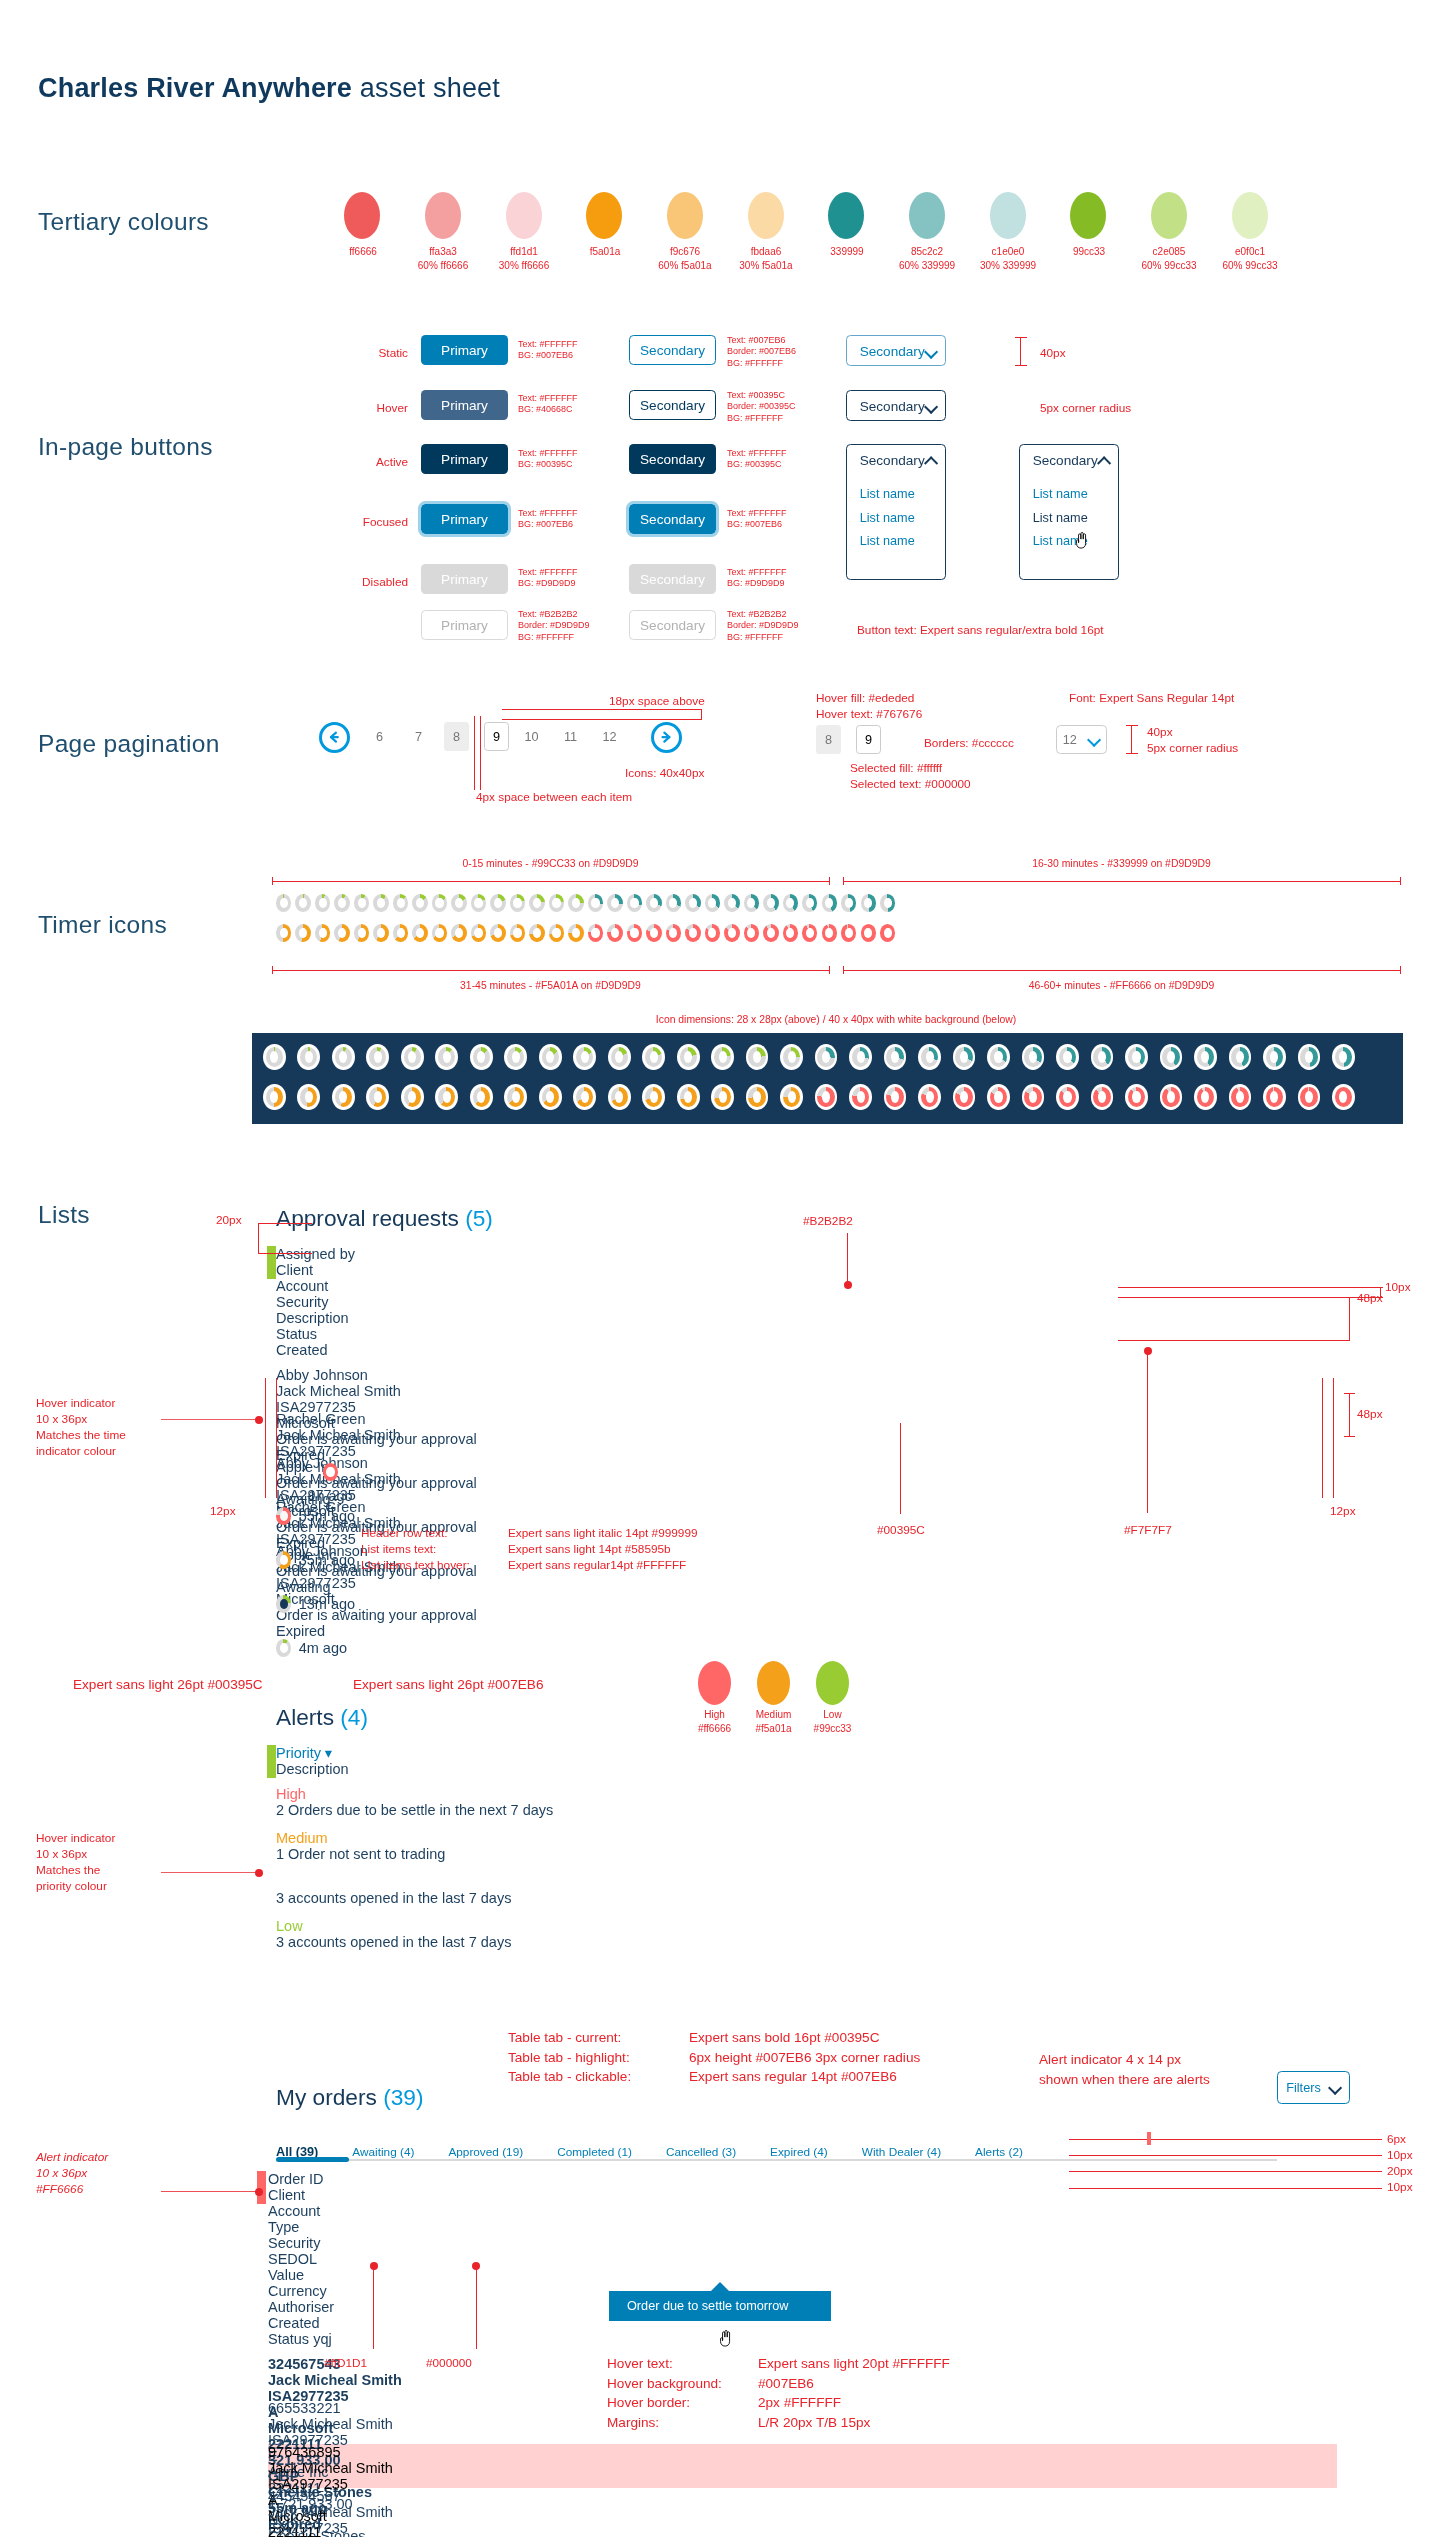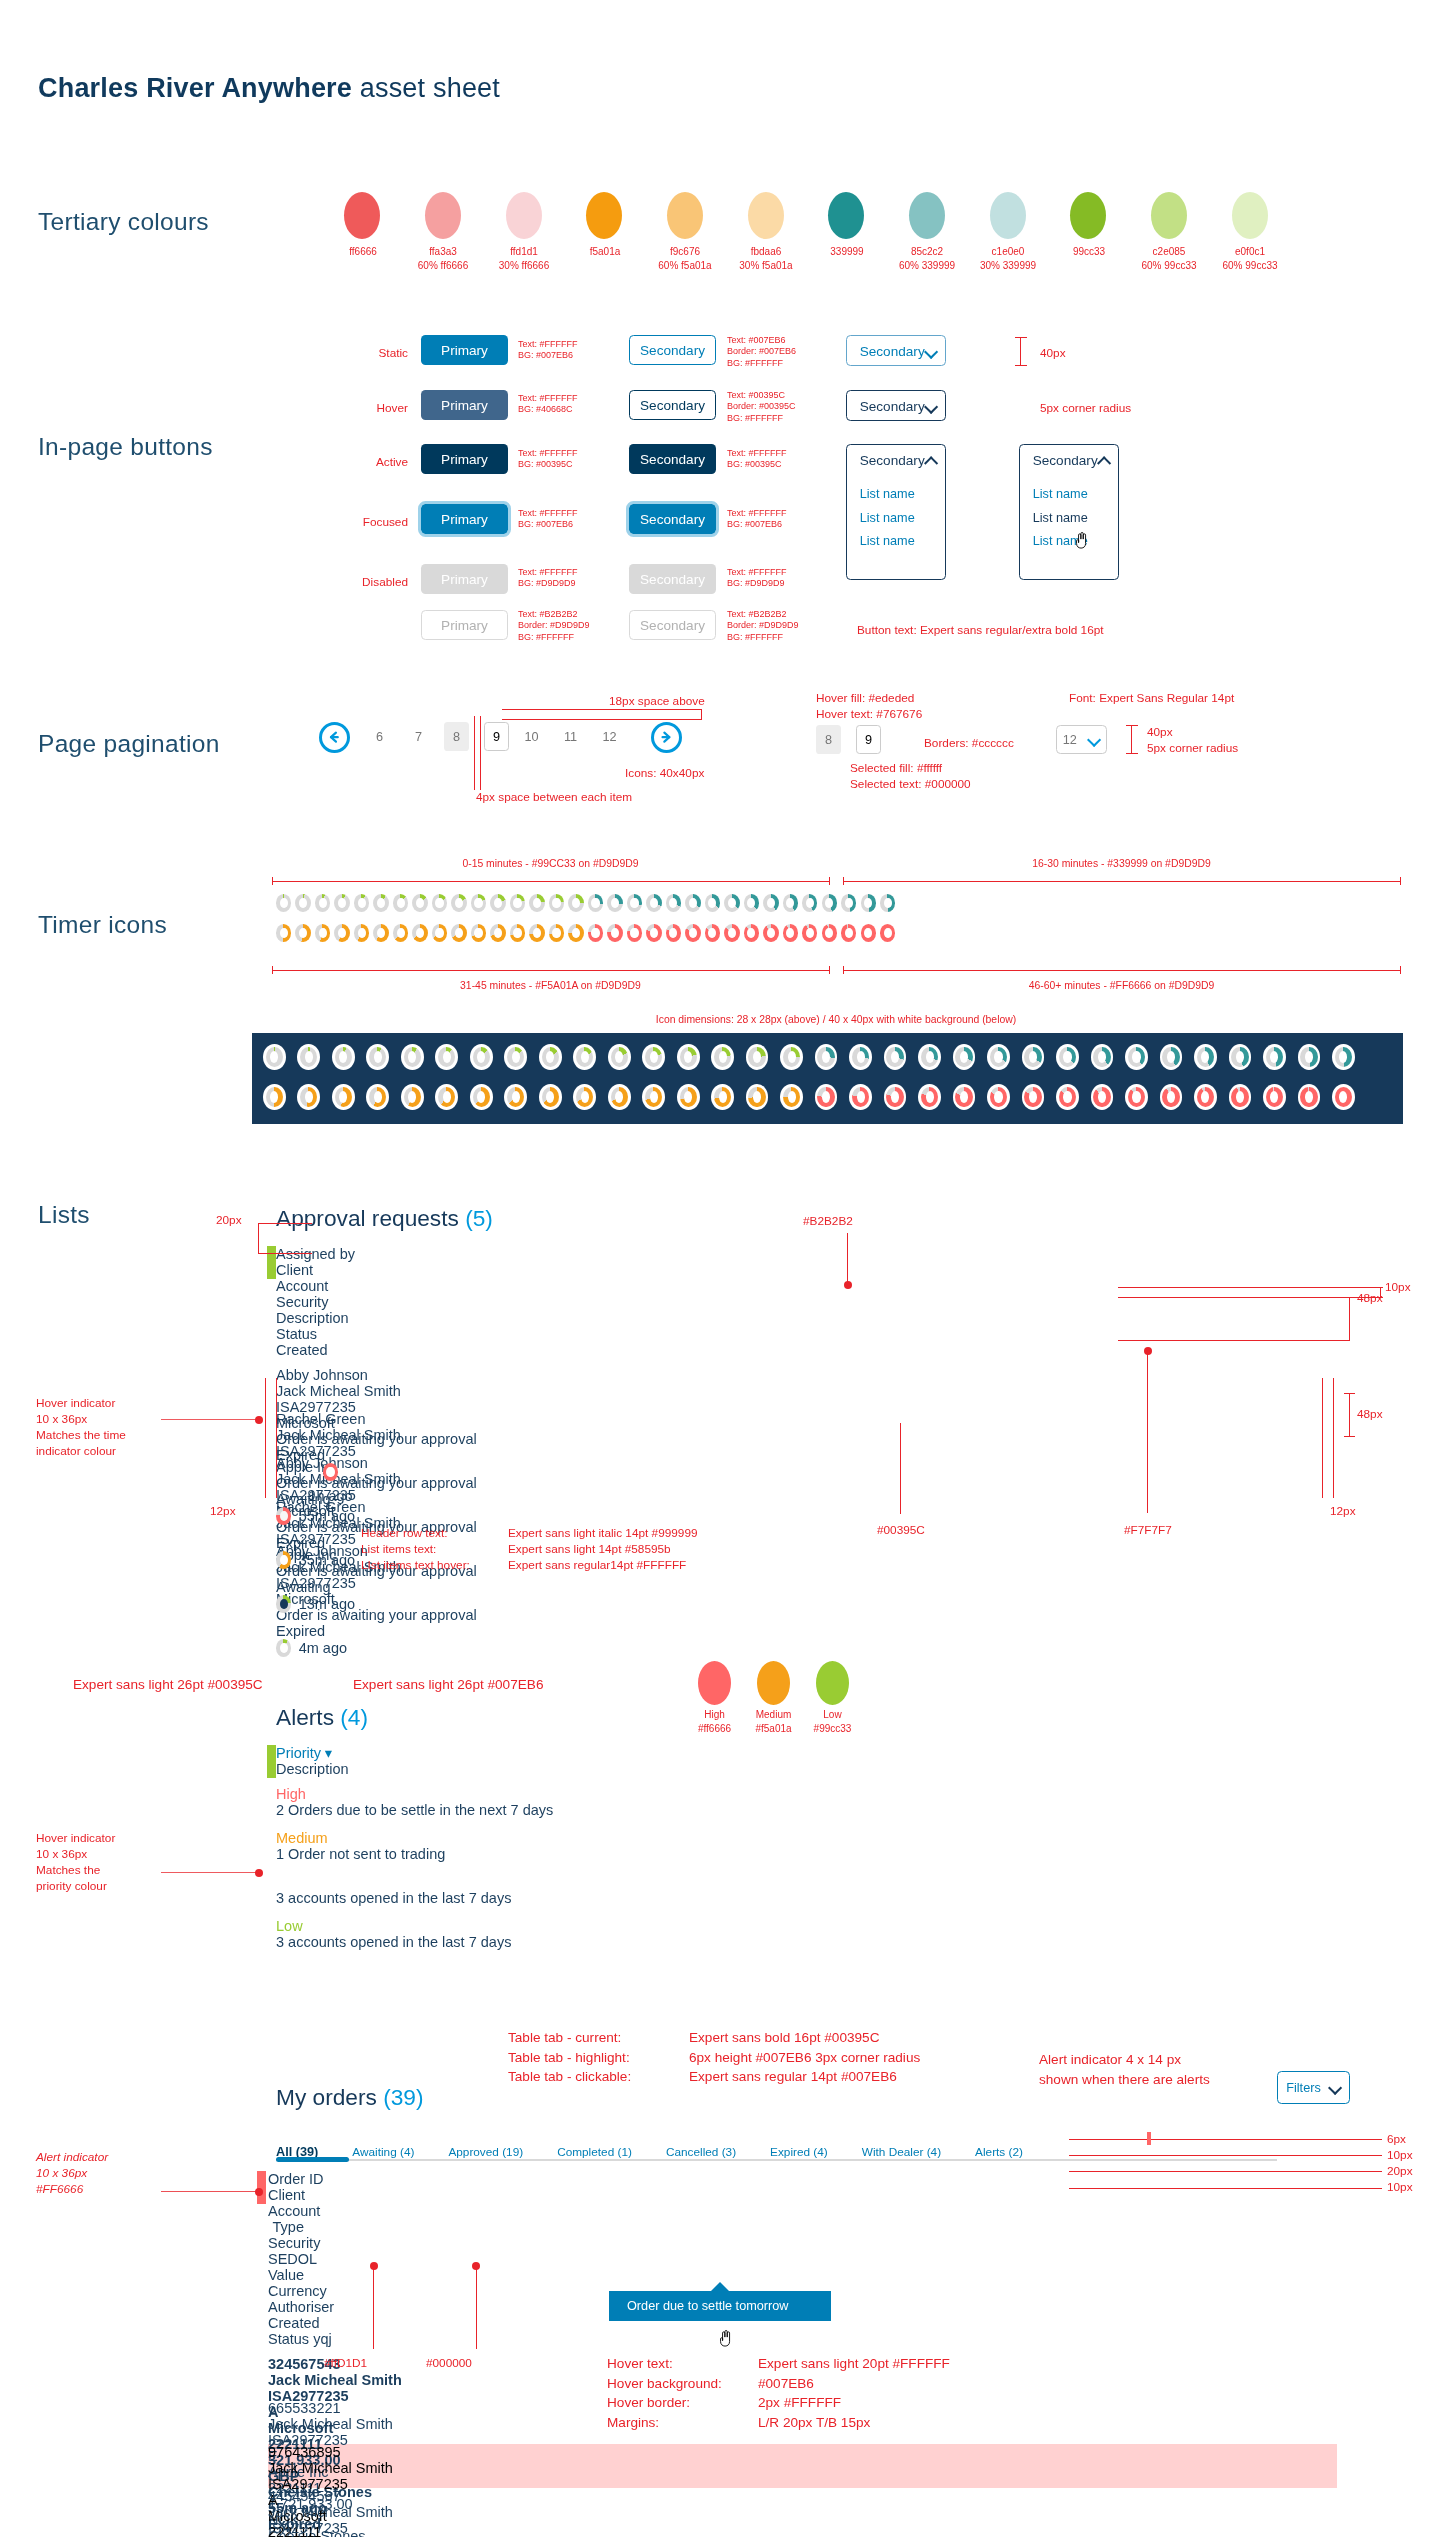--- a/index.html
+++ b/index.html
@@ -1026,21 +1026,21 @@
   <div class="filters-btn" style="left:1277px;top:2071px;">
     <span>Filters</span>
     <span class="chev" style="color:#16395a;"></span>
   </div>
 
   <div class="abs" id="orders-table" style="left:268px;top:2171px;width:1069px;">
       <div class="hdr">
         <div style="width: 122px;">Order ID</div>
         <div style="width: 150px;">Client</div>
         <div style="width: 100px;">Account</div>
-        <div style="width: 36px; text-align: right;">Type</div>
+        <div style="width: 36px;">Type</div>
         <div style="width: 91px;">Security</div>
         <div style="width: 73px;">SEDOL</div>
         <div style="width: 113px;">Value</div>
         <div style="width: 73px;">Currency</div>
         <div style="width: 118px;">Authoriser</div>
         <div style="width: 82px;">Created</div>
         <div style="width: 86px;">Status yqj</div>
       </div>
       <div style="height: 9px;"></div>
       <div class="row alt" style="height: 44px; font-weight: bold;">

